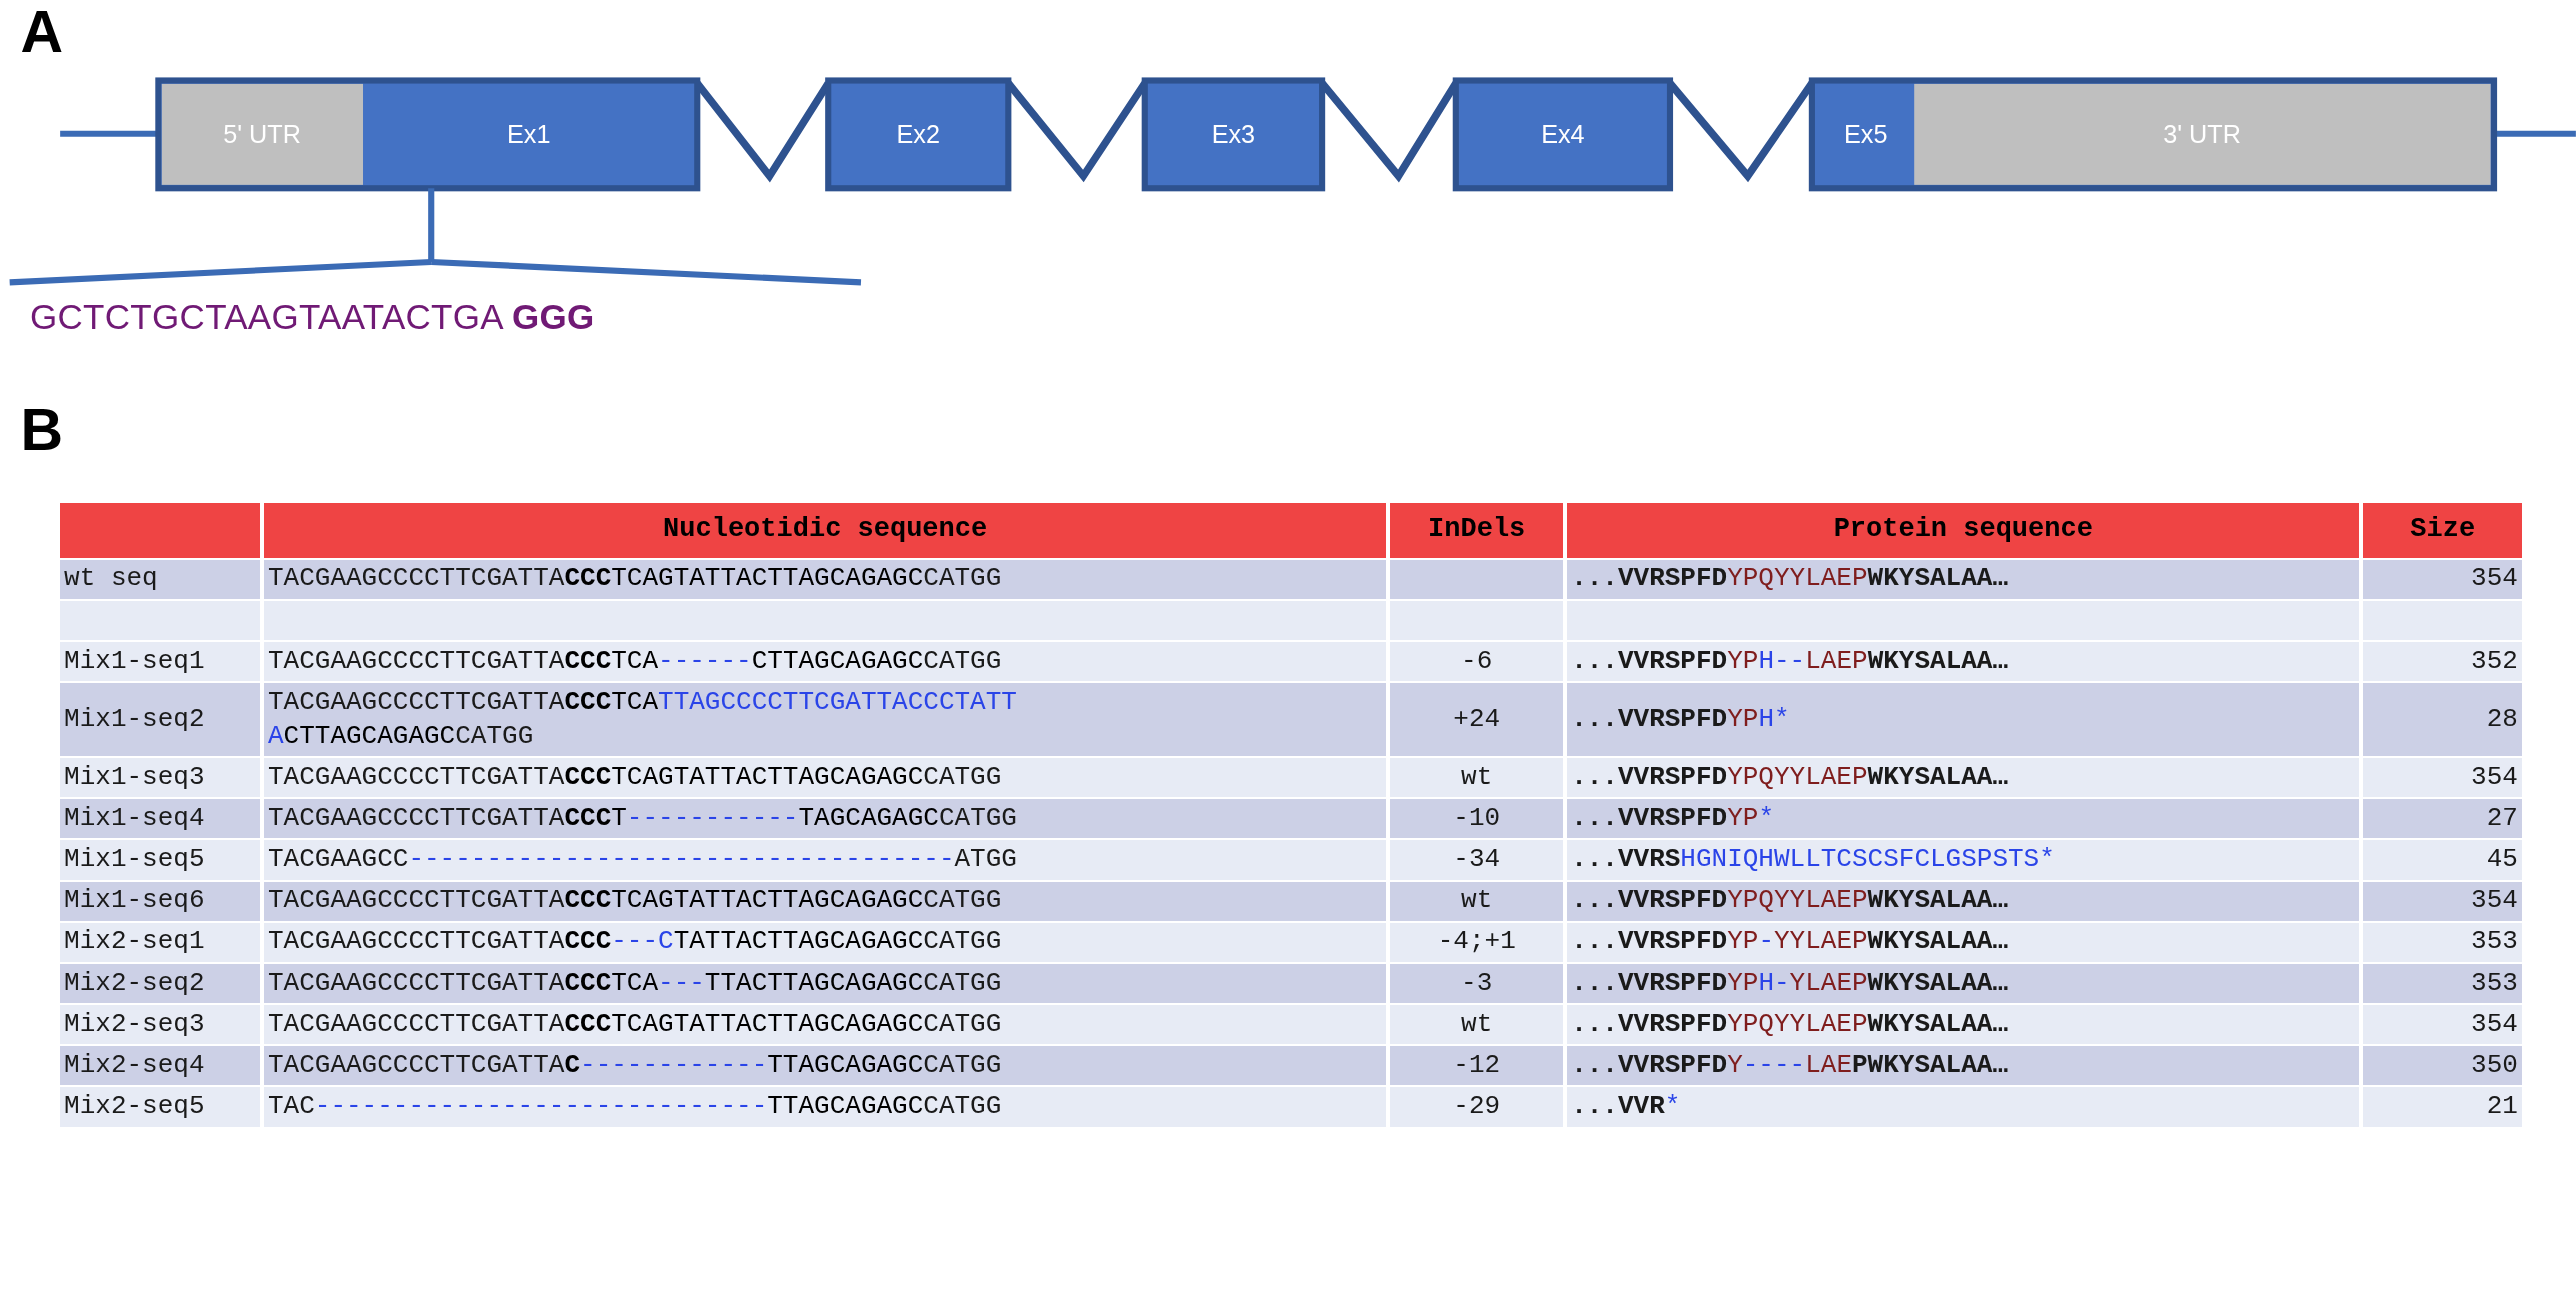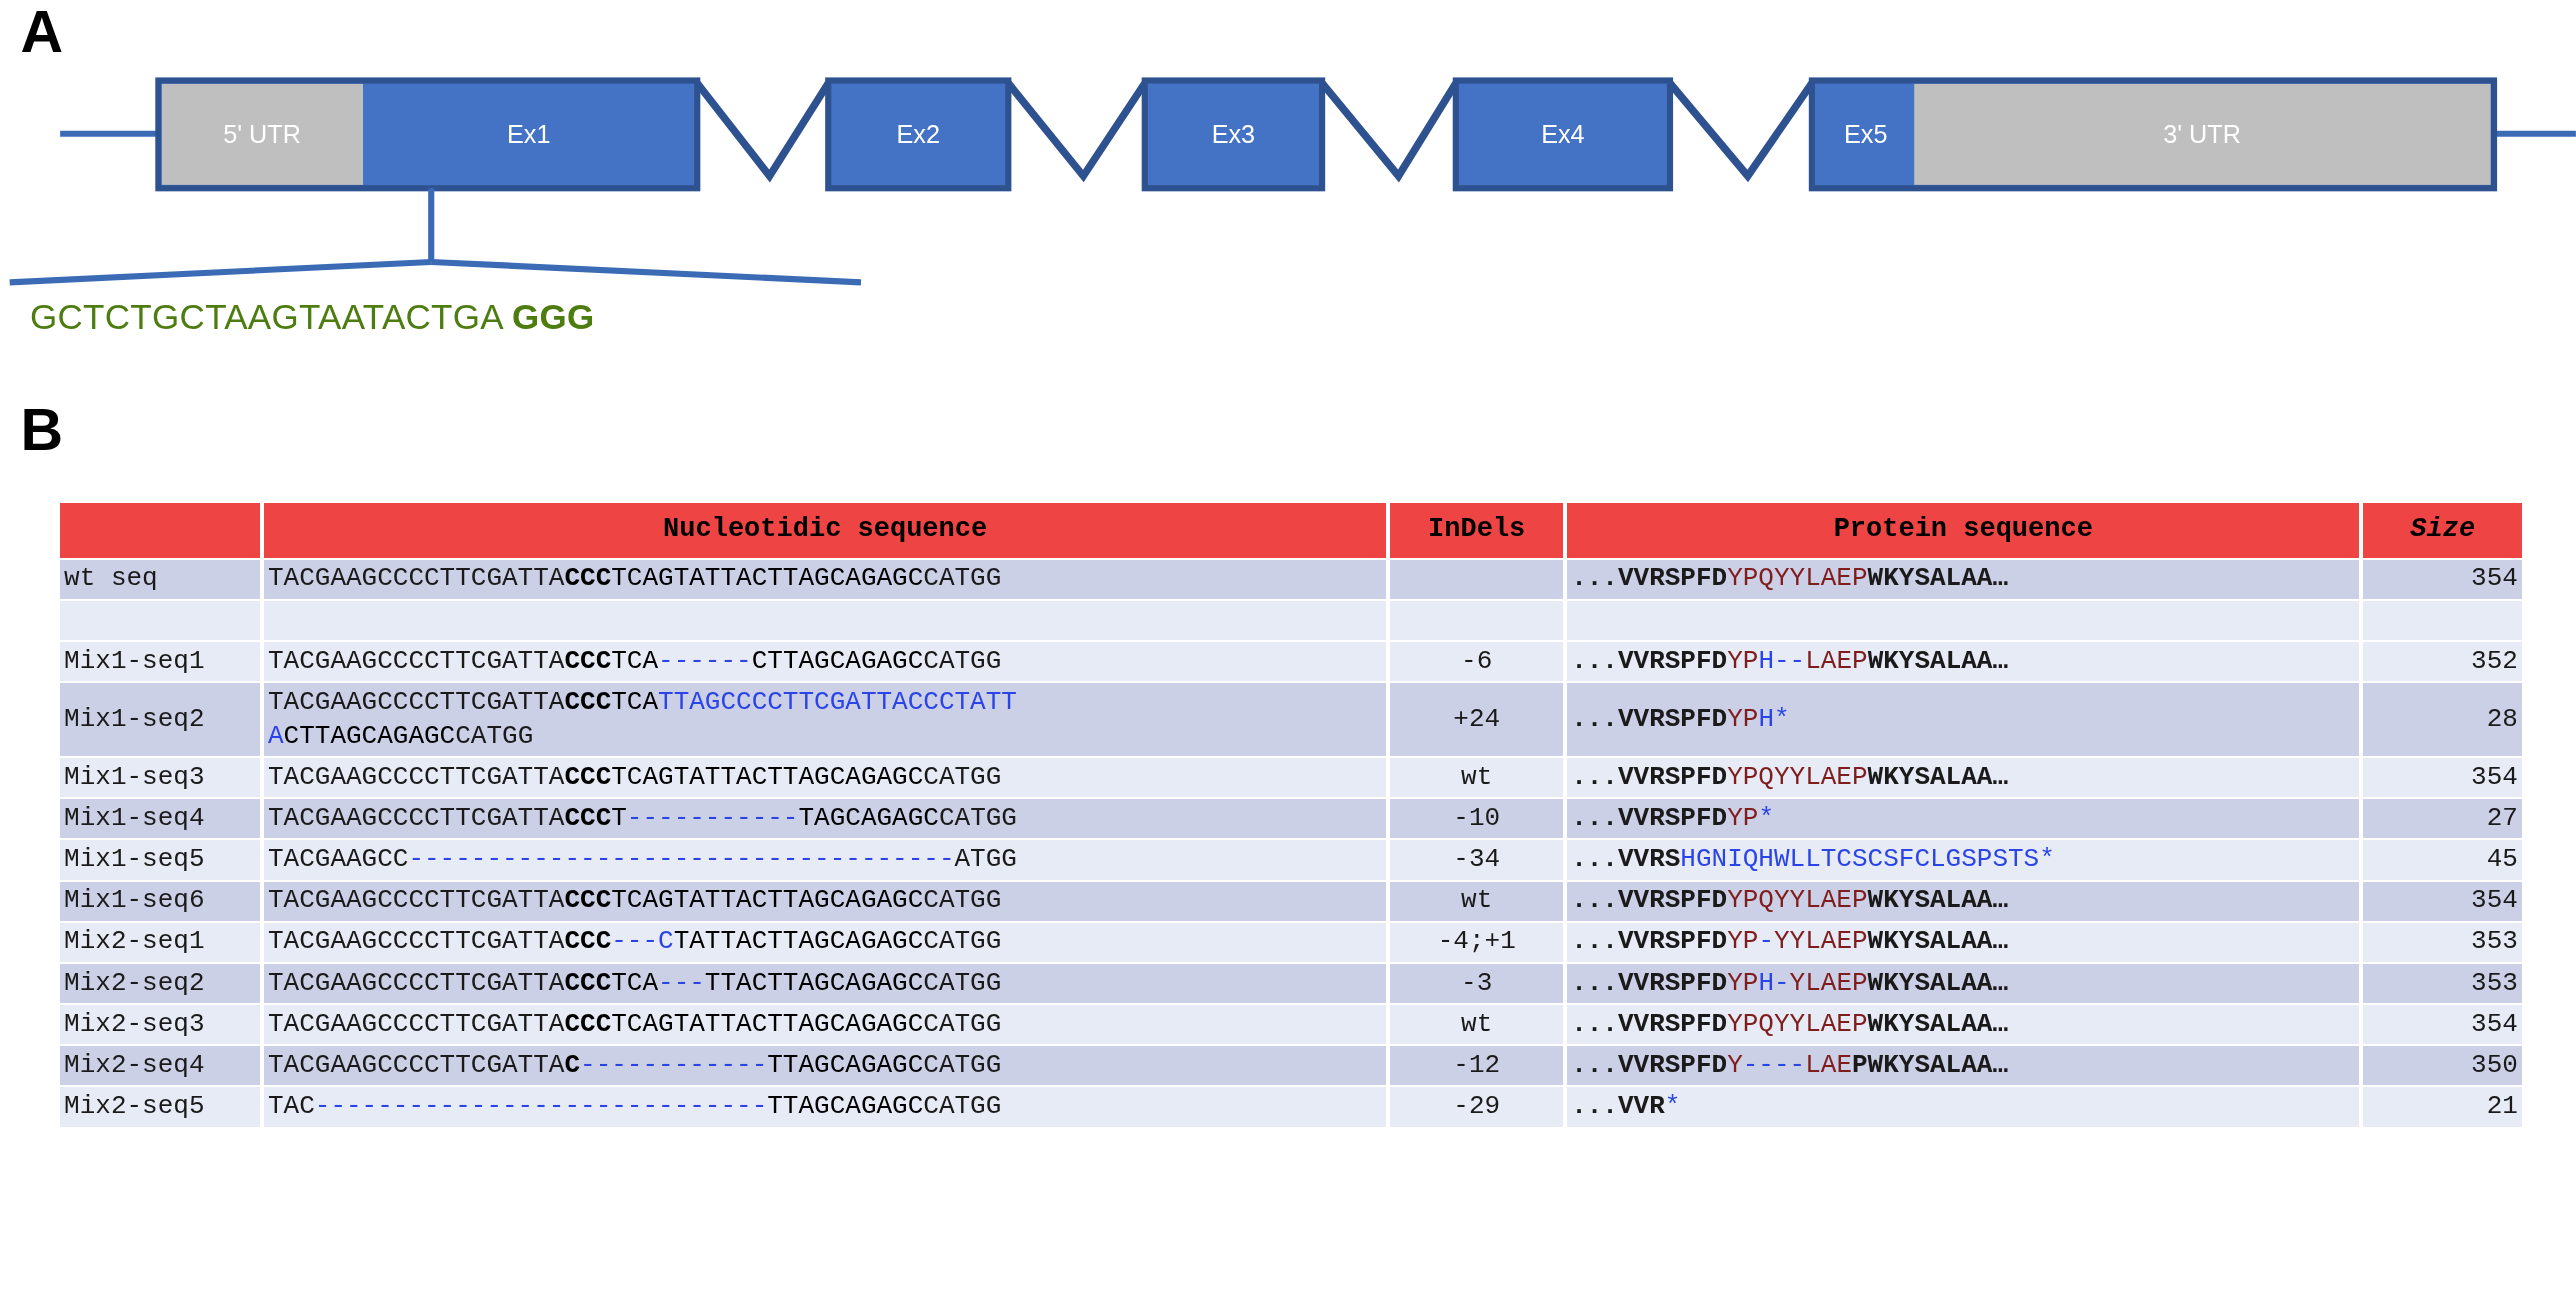--- a/index.html
+++ b/index.html
@@ -20,21 +20,21 @@
     font-family:"Liberation Sans",sans-serif;
     font-size:37px;fill:#ffffff;text-anchor:middle;dominant-baseline:middle;
   }
   .utr-label{
     font-family:"Liberation Sans",sans-serif;
     font-size:37px;fill:#ffffff;text-anchor:middle;dominant-baseline:middle;
   }
   #guide-seq{
     position:absolute;left:30px;top:297px;
     font-family:"Liberation Sans",sans-serif;
-    font-size:35px;color:#4d7c0f;letter-spacing:0.3px;white-space:pre;
+    font-size:35px;color:#701a75;letter-spacing:0.3px;white-space:pre;
   }
   #guide-seq .pam{font-weight:bold;}
 
   
   #panel-b{position:absolute;left:56px;top:501px;width:2470px;}
   table#seq-table{
     border-collapse:separate;border-spacing:4.1px 2.7px;
     width:2470px;table-layout:fixed;
   }
   table#seq-table th{
@@ -58,21 +58,21 @@
   td.c-label{width:198px;text-align:left;padding-left:9.6px;}
   td.c-seq  {width:1112px;text-align:left;padding-left:11px;}
   td.c-indel{width:171px;text-align:center;}
   td.c-prot {width:785px;text-align:left;padding-left:11px;}
   td.c-size {width:157px;text-align:right;}
 
   th.h-label{width:198px;}
   th.h-seq  {width:1112px;}
   th.h-indel{width:171px;}
   th.h-prot {width:785px;}
-  th.h-size {width:157px;font-style:italic;}
+  th.h-size {width:157px;}
 
   
   .n-black {color:#1a1a1a;}
   .n-pam   {color:#000000;font-weight:bold;}
   .n-pink  {color:#000000;}
   .n-blue  {color:#2a44e8;}
   .p-black {color:#1a1a1a;font-weight:bold;}
   .p-red   {color:#7f1d1d;}
   .p-blue  {color:#2a44e8;}
 </style>

